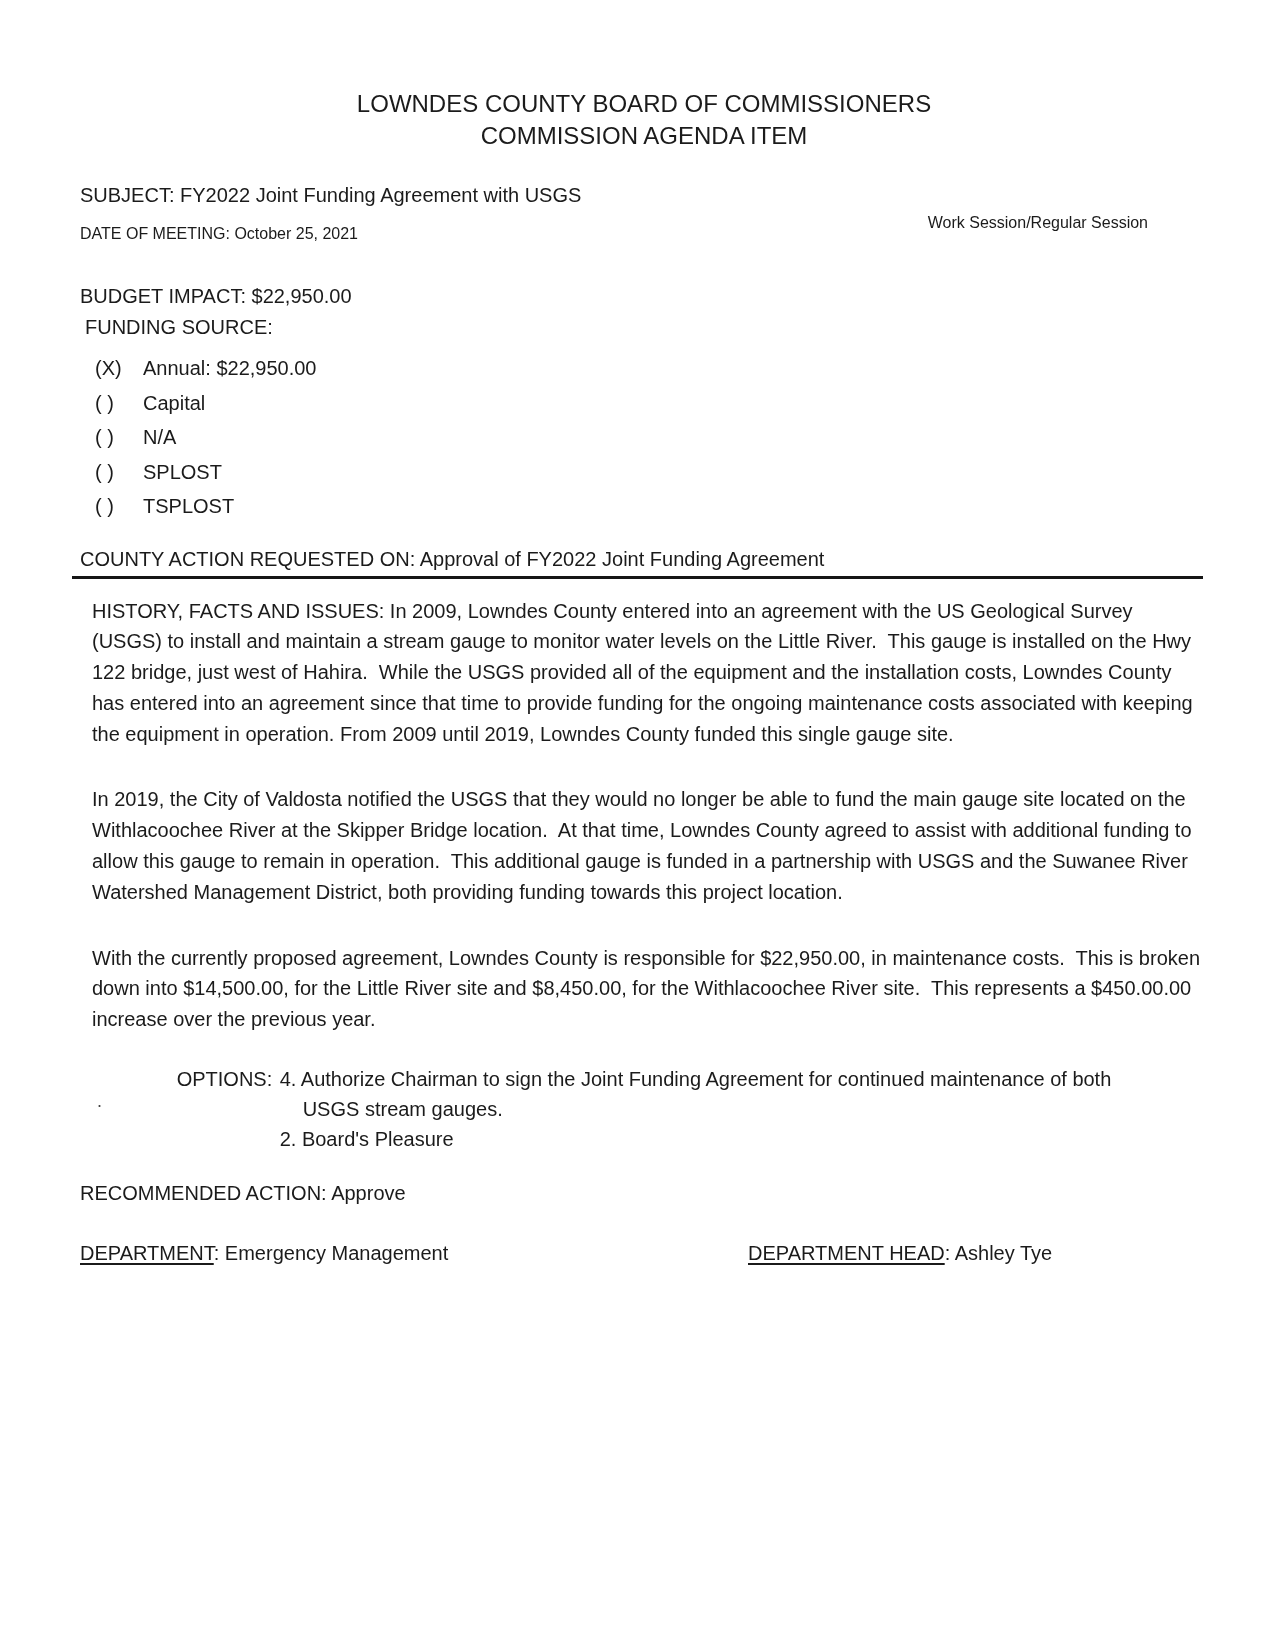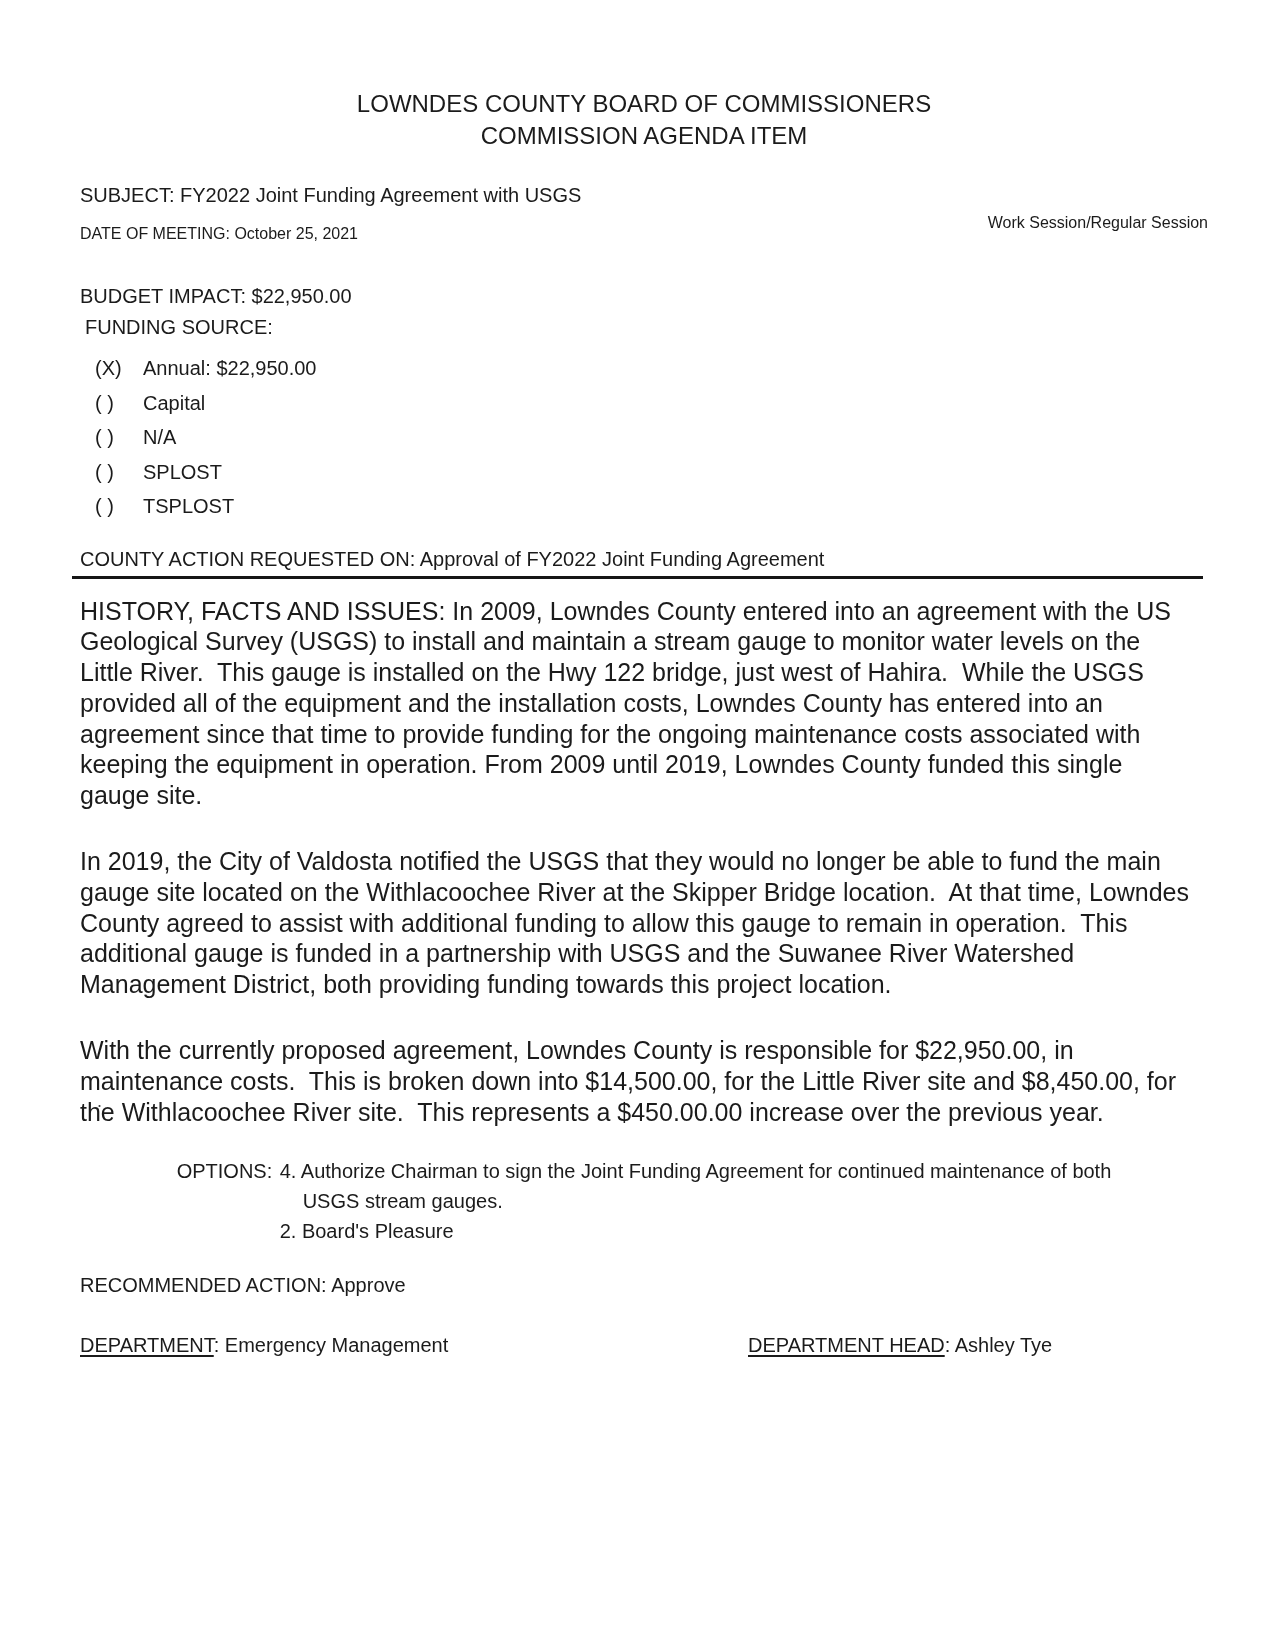--- a/index.html
+++ b/index.html
@@ -11,42 +11,42 @@
     overflow:hidden;
   }
   .doc { position:relative; width:1275px; height:1340px; background:#ffffff; }
   .content { padding:88px 67px 0 80px; }
 
   .title-block { text-align:center; font-size:24px; line-height:32px; }
 
   .meta-line { font-size:20px; line-height:24px; }
   .subject-line { margin-top:31px; }
   .date-row { margin-top:18px; display:flex; justify-content:space-between; align-items:flex-start; }
-  .session-label { position:relative; top:-11px; }
+  .session-label { position:relative; top:-11px; margin-right:60px; }
 
   .budget-line { margin-top:41px; }
   .funding-source-line { margin-top:7px; padding-left:5px; }
 
   .funding-list { margin-top:12px; margin-left:15px; font-size:20px; }
   .funding-row { display:flex; line-height:34.5px; }
   .checkbox-mark { white-space:pre; width:48px; flex:none; }
 
   .county-action-line { margin-top:23px; font-size:20px; line-height:24px; }
   .section-rule {
     margin-top:5px; margin-left:-8px;
     width:calc(100% + 3px);
     border:none; border-top:3px solid #161616;
     height:0;
   }
 
   .para {
-    font-size:25px; line-height:30.8px;
+    font-size:20px; line-height:30.8px;
     max-width:1110px;
     white-space:pre-wrap;
-    margin:35px 0 0 0;
+    margin:35px 0 0 12px;
   }
   .para.first { margin-top:17px; }
 
   .options-row { margin-top:29px; display:flex; font-size:20px; line-height:30px;justify-content:center; }
   .options-label { width:103px; flex:none; }
   .options-body { max-width:1030px; }
   .option-cont { margin-left:23px; }
 
   .recommended-line { margin-top:27px; font-size:20px; line-height:24px; }
 

